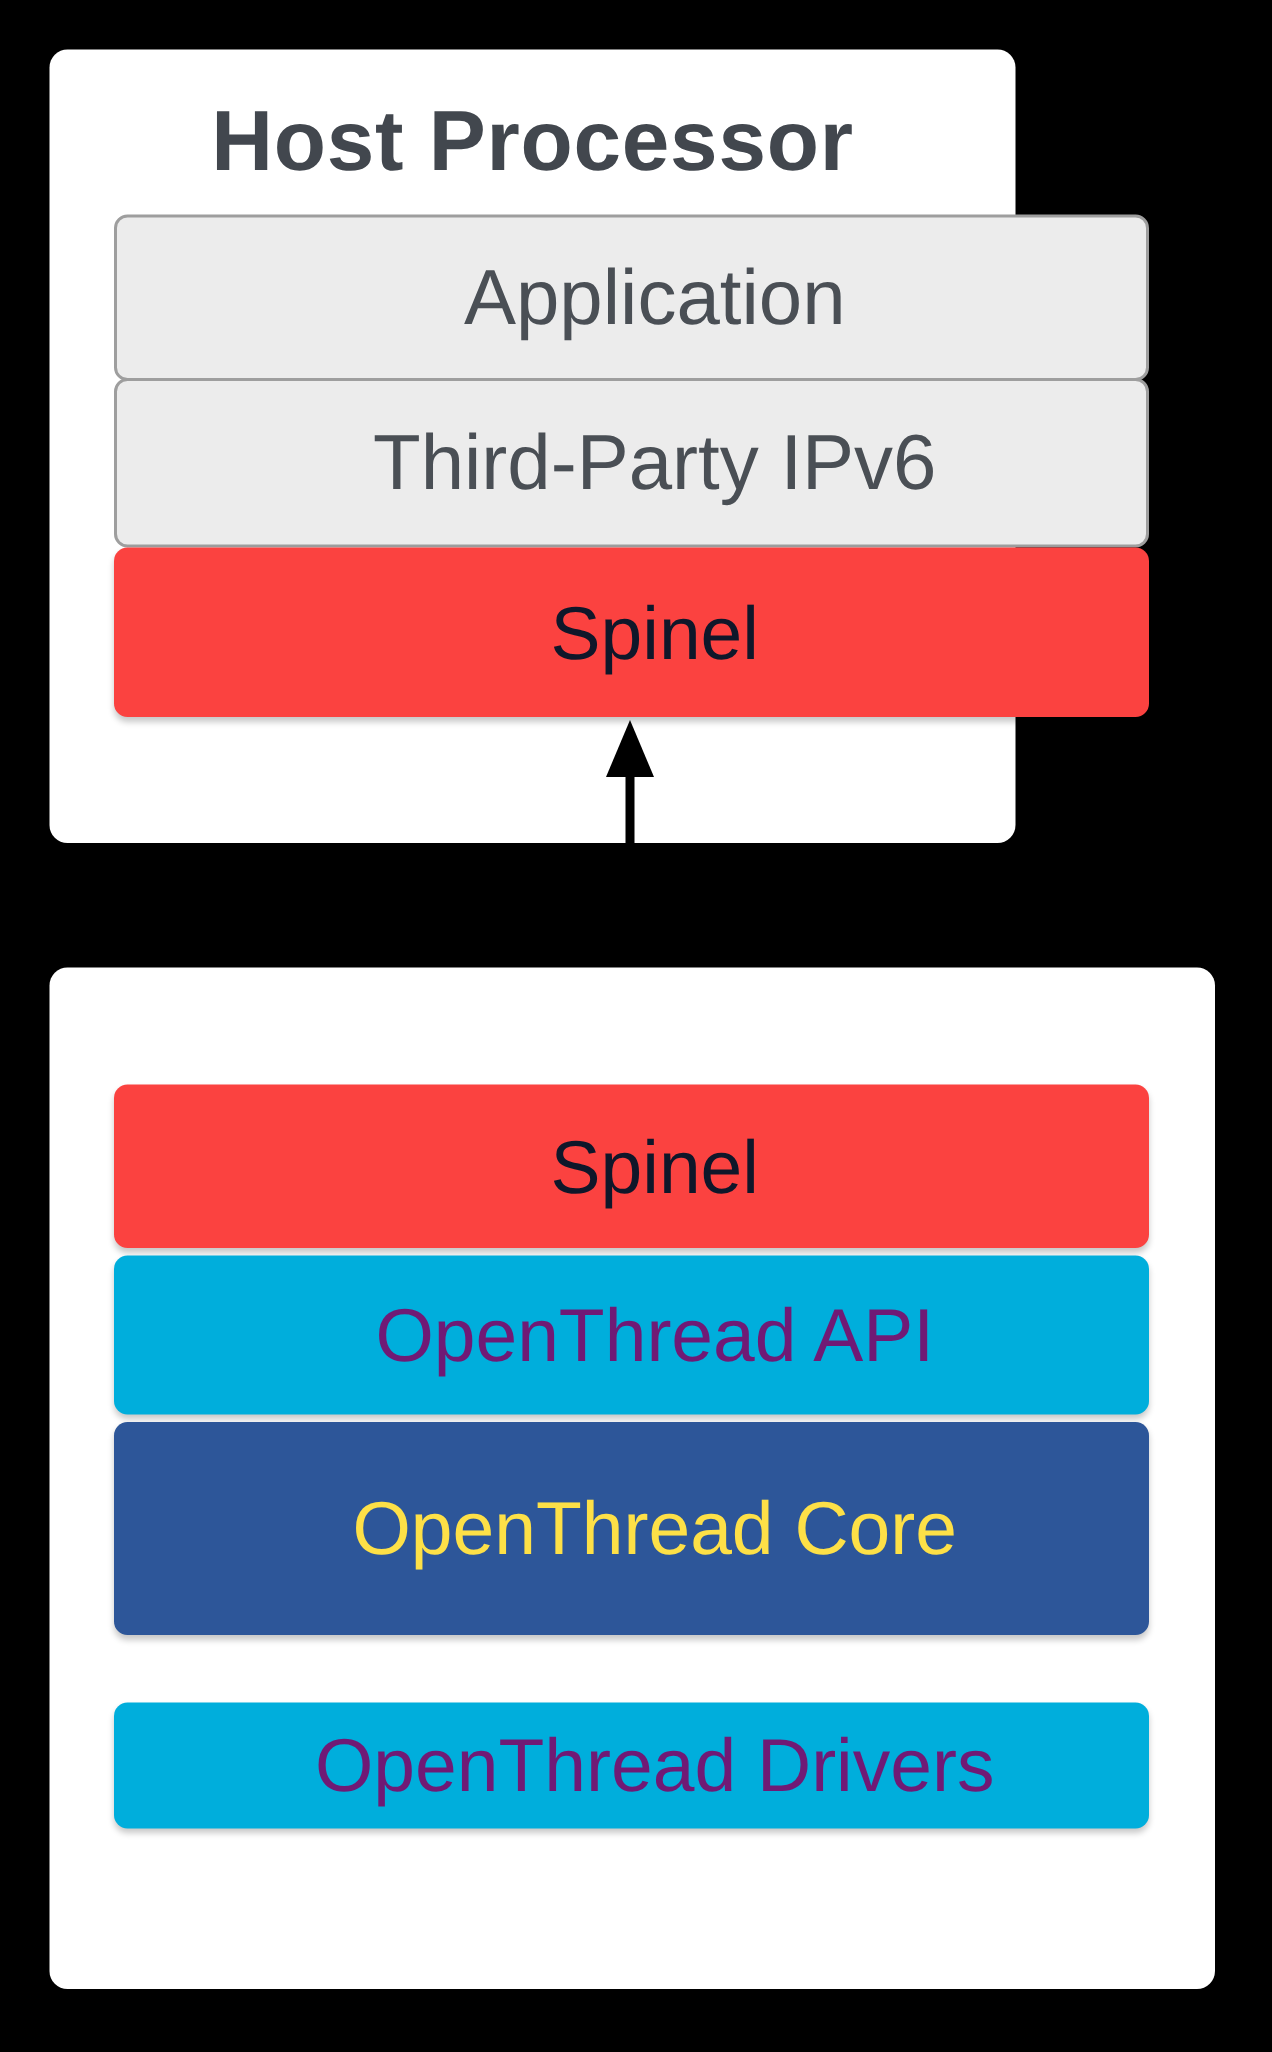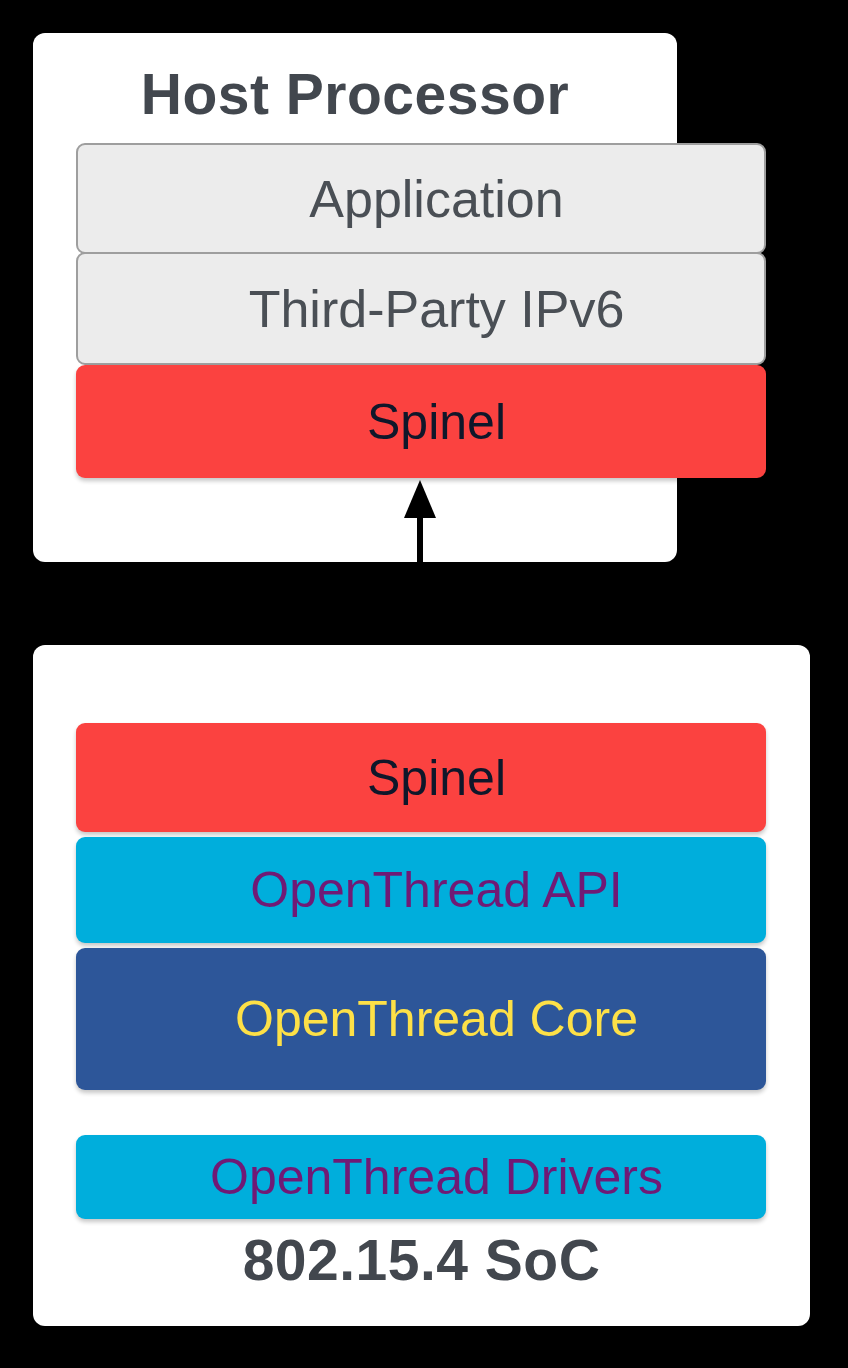--- a/index.html
+++ b/index.html
@@ -107,16 +107,15 @@
     <line x1="22" y1="34" x2="22" y2="212" stroke="#000000" stroke-width="6"></line>
     <polygon points="22,2 6,40 38,40" fill="#000000"></polygon>
     <polygon points="22,244 6,206 38,206" fill="#000000"></polygon>
   </svg>
 
   <div class="card card-soc">
     <div class="layer layer-red layer-spinel-soc">Spinel</div>
     <div class="layer layer-cyan layer-api">OpenThread API</div>
     <div class="layer layer-blue layer-core">OpenThread Core</div>
     <div class="layer layer-cyan layer-drivers">OpenThread Drivers</div>
-    <div class="card-title">802.15.4 SoC</div>
   </div>
 
 </div>
 
 </body></html>

